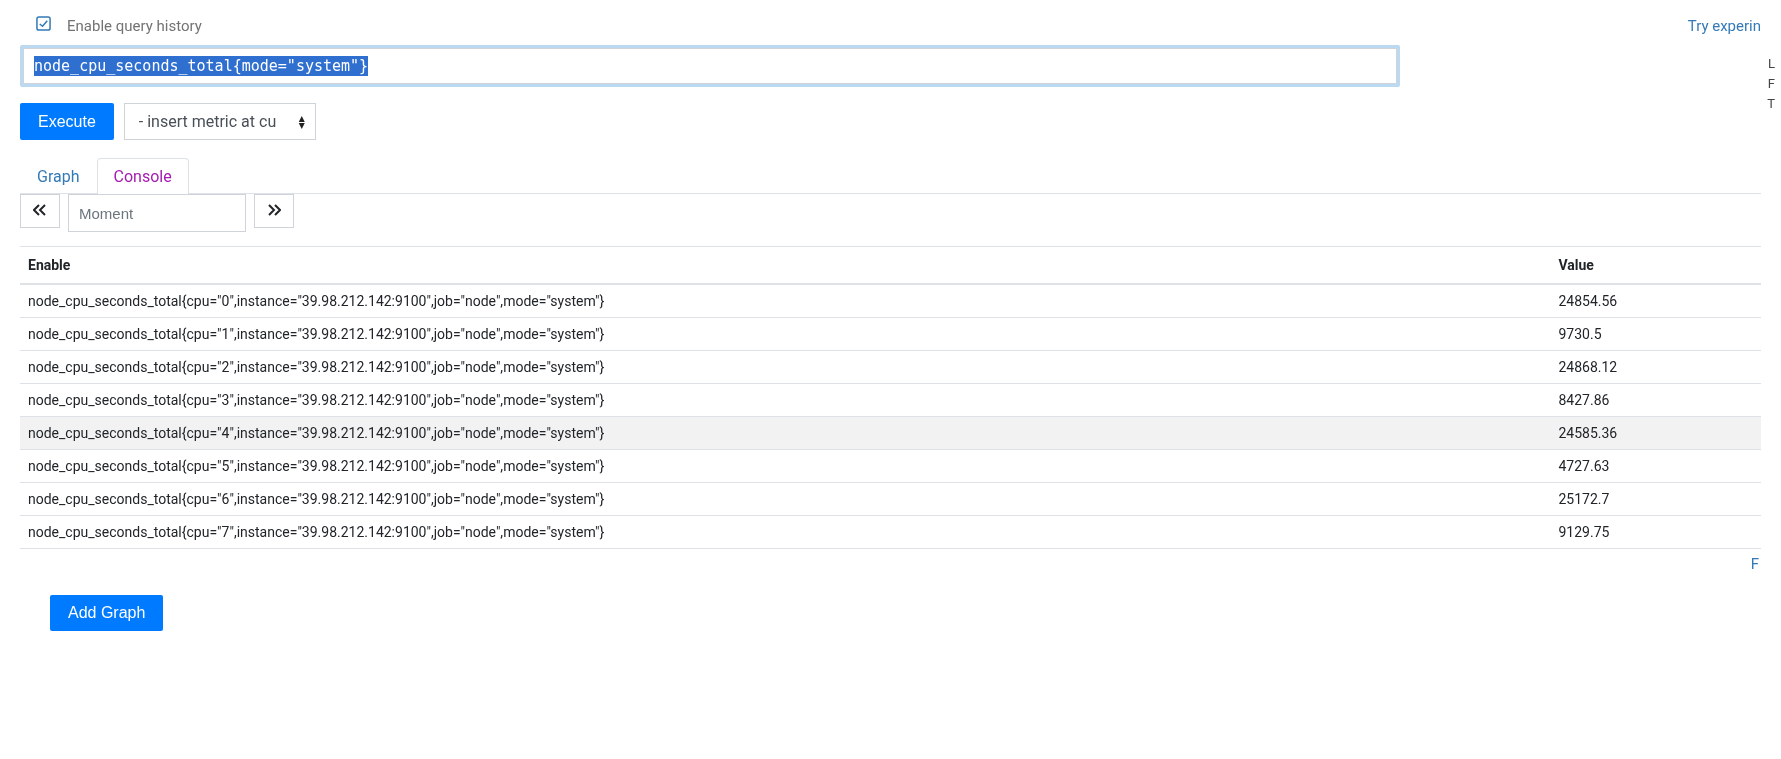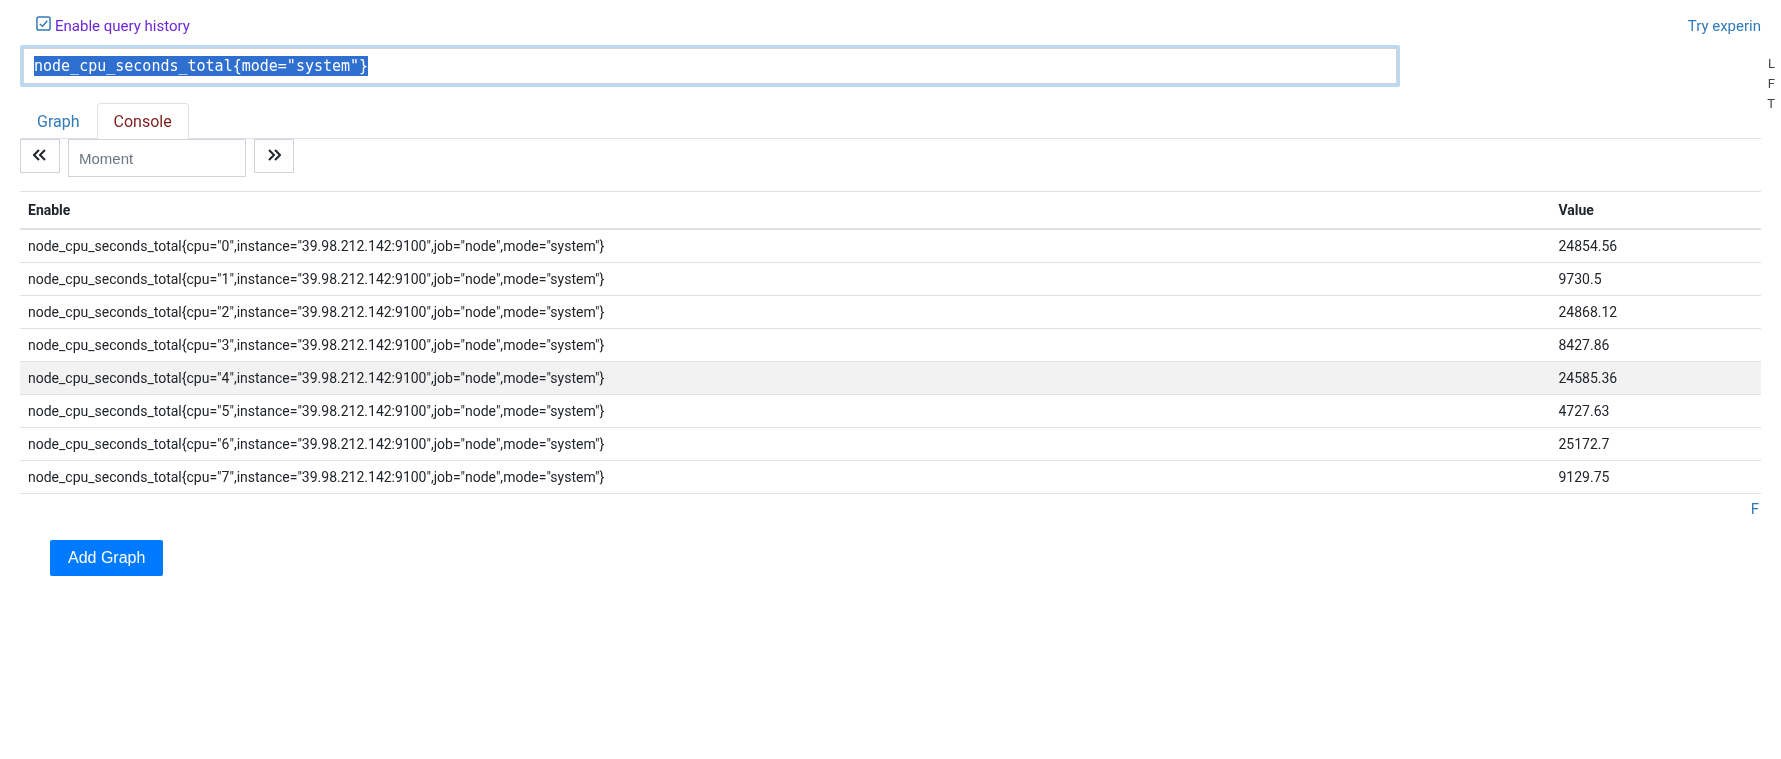--- a/index.html
+++ b/index.html
@@ -7,26 +7,26 @@
       margin: 0;
       padding: 0;
       font-family: -apple-system, BlinkMacSystemFont, "Segoe UI", Roboto, "Helvetica Neue", Arial, sans-serif;
       font-size: 14px;
       color: #212529;
       background: #fff;
     }
     .container { padding: 16px 20px; width: 1781px; }
     .top-row { display: flex; justify-content: space-between; align-items: center; margin-bottom: 10px; }
     .enable-history {
-      color: #6d28d9;
+      color: #737373;
       cursor: pointer;
       font-size: 15px;
       display: inline-flex;
       align-items: center;
-      gap: 4px;
+      gap: 16px;
       padding-left: 16px;
     }
     .enable-history svg { width: 15px; height: 15px; }
     .try-exp { color: #337ab7; font-size: 15px; cursor: pointer; }
     .right-letters {
       position: absolute;
       right: 2px;
       top: 54px;
       font-size: 13px;
       color: #444;
@@ -93,21 +93,21 @@
       font-size: 16px;
       cursor: pointer;
       border: 1px solid transparent;
       border-bottom: none;
       margin-bottom: -1px;
       border-top-left-radius: 4px;
       border-top-right-radius: 4px;
     }
     .tab.inactive { color: #337ab7; }
     .tab.active {
-      color: #7f1d1d;
+      color: #a21caf;
       background: #fff;
       border-color: #dee2e6 #dee2e6 #fff;
     }
     .tabs::after { content: ""; display: none; }
     .moment-row { display: flex; gap: 8px; margin-bottom: 14px; }
     .sq-btn {
       width: 40px;
       height: 34px;
       border: 1px solid #ced4da;
       background: #fff;
@@ -180,20 +180,27 @@
     <div>F</div>
     <div>T</div>
   </div>
 
   <div class="query-wrap">
     <div class="query-input">
       <span class="sel">node_cpu_seconds_total{mode="system"}</span>
     </div>
   </div>
 
+  <div class="btn-row">
+    <button class="btn btn-primary">Execute</button>
+    <div class="metric-select">
+      <span>- insert metric at cu</span>
+      <span class="arrows">▴<br>▾</span>
+    </div>
+  </div>
 
   <div class="tabs">
     <div class="tab inactive">Graph</div>
     <div class="tab active">Console</div>
   </div>
 
   <div class="moment-row">
     <button class="sq-btn">
       <span>
         <svg width="14" height="12" viewBox="0 0 14 12">

